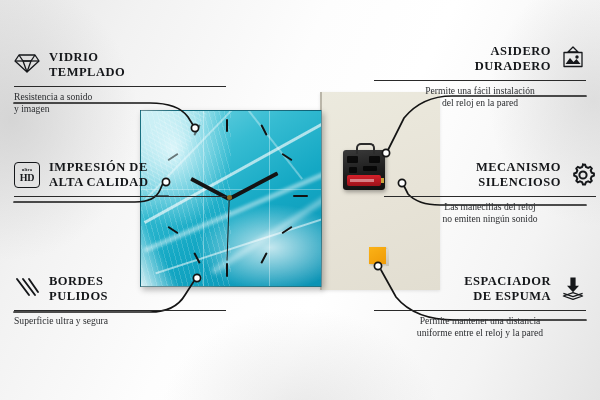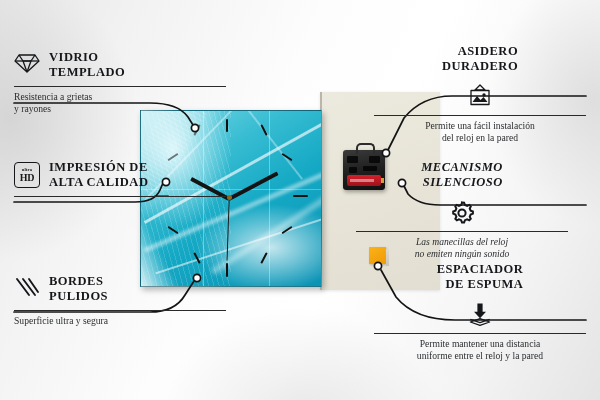--- a/index.html
+++ b/index.html
@@ -88,21 +88,21 @@
 
   
   .feat{position:absolute;width:212px;}
   .feat .hd{display:flex;align-items:center;gap:9px;}
   .feat .ttl{font-weight:bold;font-size:12.5px;letter-spacing:.5px;color:#15171a;line-height:1.22;text-transform:uppercase;}
   .feat .rule{height:1px;background:#2a2a2a;margin:5px 0 4px;}
   .feat .sub{font-size:9.6px;color:#2c2e31;line-height:1.32;}
   .feat.left .hd{justify-content:flex-start;}
   .feat.left .ttl{text-align:left;}
   .feat.left .sub{text-align:left;}
-  .feat.right .hd{flex-direction:column;justify-content:flex-end;}
+  .feat.right .hd{flex-direction:row;justify-content:flex-end;}
   .feat.right .ttl{text-align:right;}
   .feat.right .sub{text-align:center;}
   .ico{width:26px;height:26px;flex:0 0 26px;display:flex;align-items:flex-start;justify-content:center;color:#15171a;}
   .ico svg{display:block;}
 
   .hdbadge{
     width:25px;height:24px;border:1.8px solid #15171a;border-radius:4px;
     display:flex;flex-direction:column;align-items:center;justify-content:center;line-height:1;
   }
   .hdbadge .t1{font-size:4.6px;font-weight:bold;letter-spacing:.2px;}
@@ -201,22 +201,22 @@
           </g>
         </svg>
       </span>
       <span class="ttl">
         <span>VIDRIO</span><br>
         <span>TEMPLADO</span>
       </span>
     </div>
     <div class="rule"></div>
     <div class="sub">
-      <span>Resistencia a grietas</span><br>
-      <span>y rayones</span>
+      <span>Resistencia a sonido</span><br>
+      <span>y imagen</span>
     </div>
   </div>
 
   <div class="feat left" style="left:14px;top:160px;">
     <div class="hd">
       <span class="ico">
         <span class="hdbadge">
           <span class="t1">ultra</span>
           <span class="t2">HD</span>
         </span>
@@ -268,21 +268,21 @@
         </svg>
       </span>
     </div>
     <div class="rule"></div>
     <div class="sub">
       <span>Permite una fácil instalación</span><br>
       <span>del reloj en la pared</span>
     </div>
   </div>
 
-  <div class="feat right" style="left:356px;top:160px;font-style:italic;">
+  <div class="feat right" style="left:384px;top:160px;">
     <div class="hd">
       <span class="ttl">
         <span>MECANISMO</span><br>
         <span>SILENCIOSO</span>
       </span>
       <span class="ico">
         <svg width="26" height="26" viewBox="0 0 26 26">
           <g fill="none" stroke="#15171a" stroke-width="2">
             <path d="M13,2.4 l2.1,.35 .9,2.25 2.15,.9 2.1-1.0 1.5,1.5 -1.0,2.1 .9,2.15 2.25,.9 0,2.1 -2.25,.9 -.9,2.15 1.0,2.1 -1.5,1.5 -2.1-1.0 -2.15,.9 -.9,2.25 -2.1,0 -.9-2.25 -2.15-.9 -2.1,1.0 -1.5-1.5 1.0-2.1 -.9-2.15 -2.25-.9 0-2.1 2.25-.9 .9-2.15 -1.0-2.1 1.5-1.5 2.1,1.0 2.15-.9 .9-2.25 Z"></path>
             <circle cx="13" cy="13" r="3.6"></circle>
@@ -290,21 +290,21 @@
         </svg>
       </span>
     </div>
     <div class="rule"></div>
     <div class="sub">
       <span>Las manecillas del reloj</span><br>
       <span>no emiten ningún sonido</span>
     </div>
   </div>
 
-  <div class="feat right" style="left:374px;top:262px;">
+  <div class="feat right" style="left:374px;top:274px;">
     <div class="hd">
       <span class="ttl">
         <span>ESPACIADOR</span><br>
         <span>DE ESPUMA</span>
       </span>
       <span class="ico">
         <svg width="26" height="26" viewBox="0 0 26 26">
           <g fill="#15171a">
             <path d="M10.4,1.5 h5.2 v8.2 h3.4 L13,16.3 L7,9.7 h3.4 Z"></path>
           </g>

